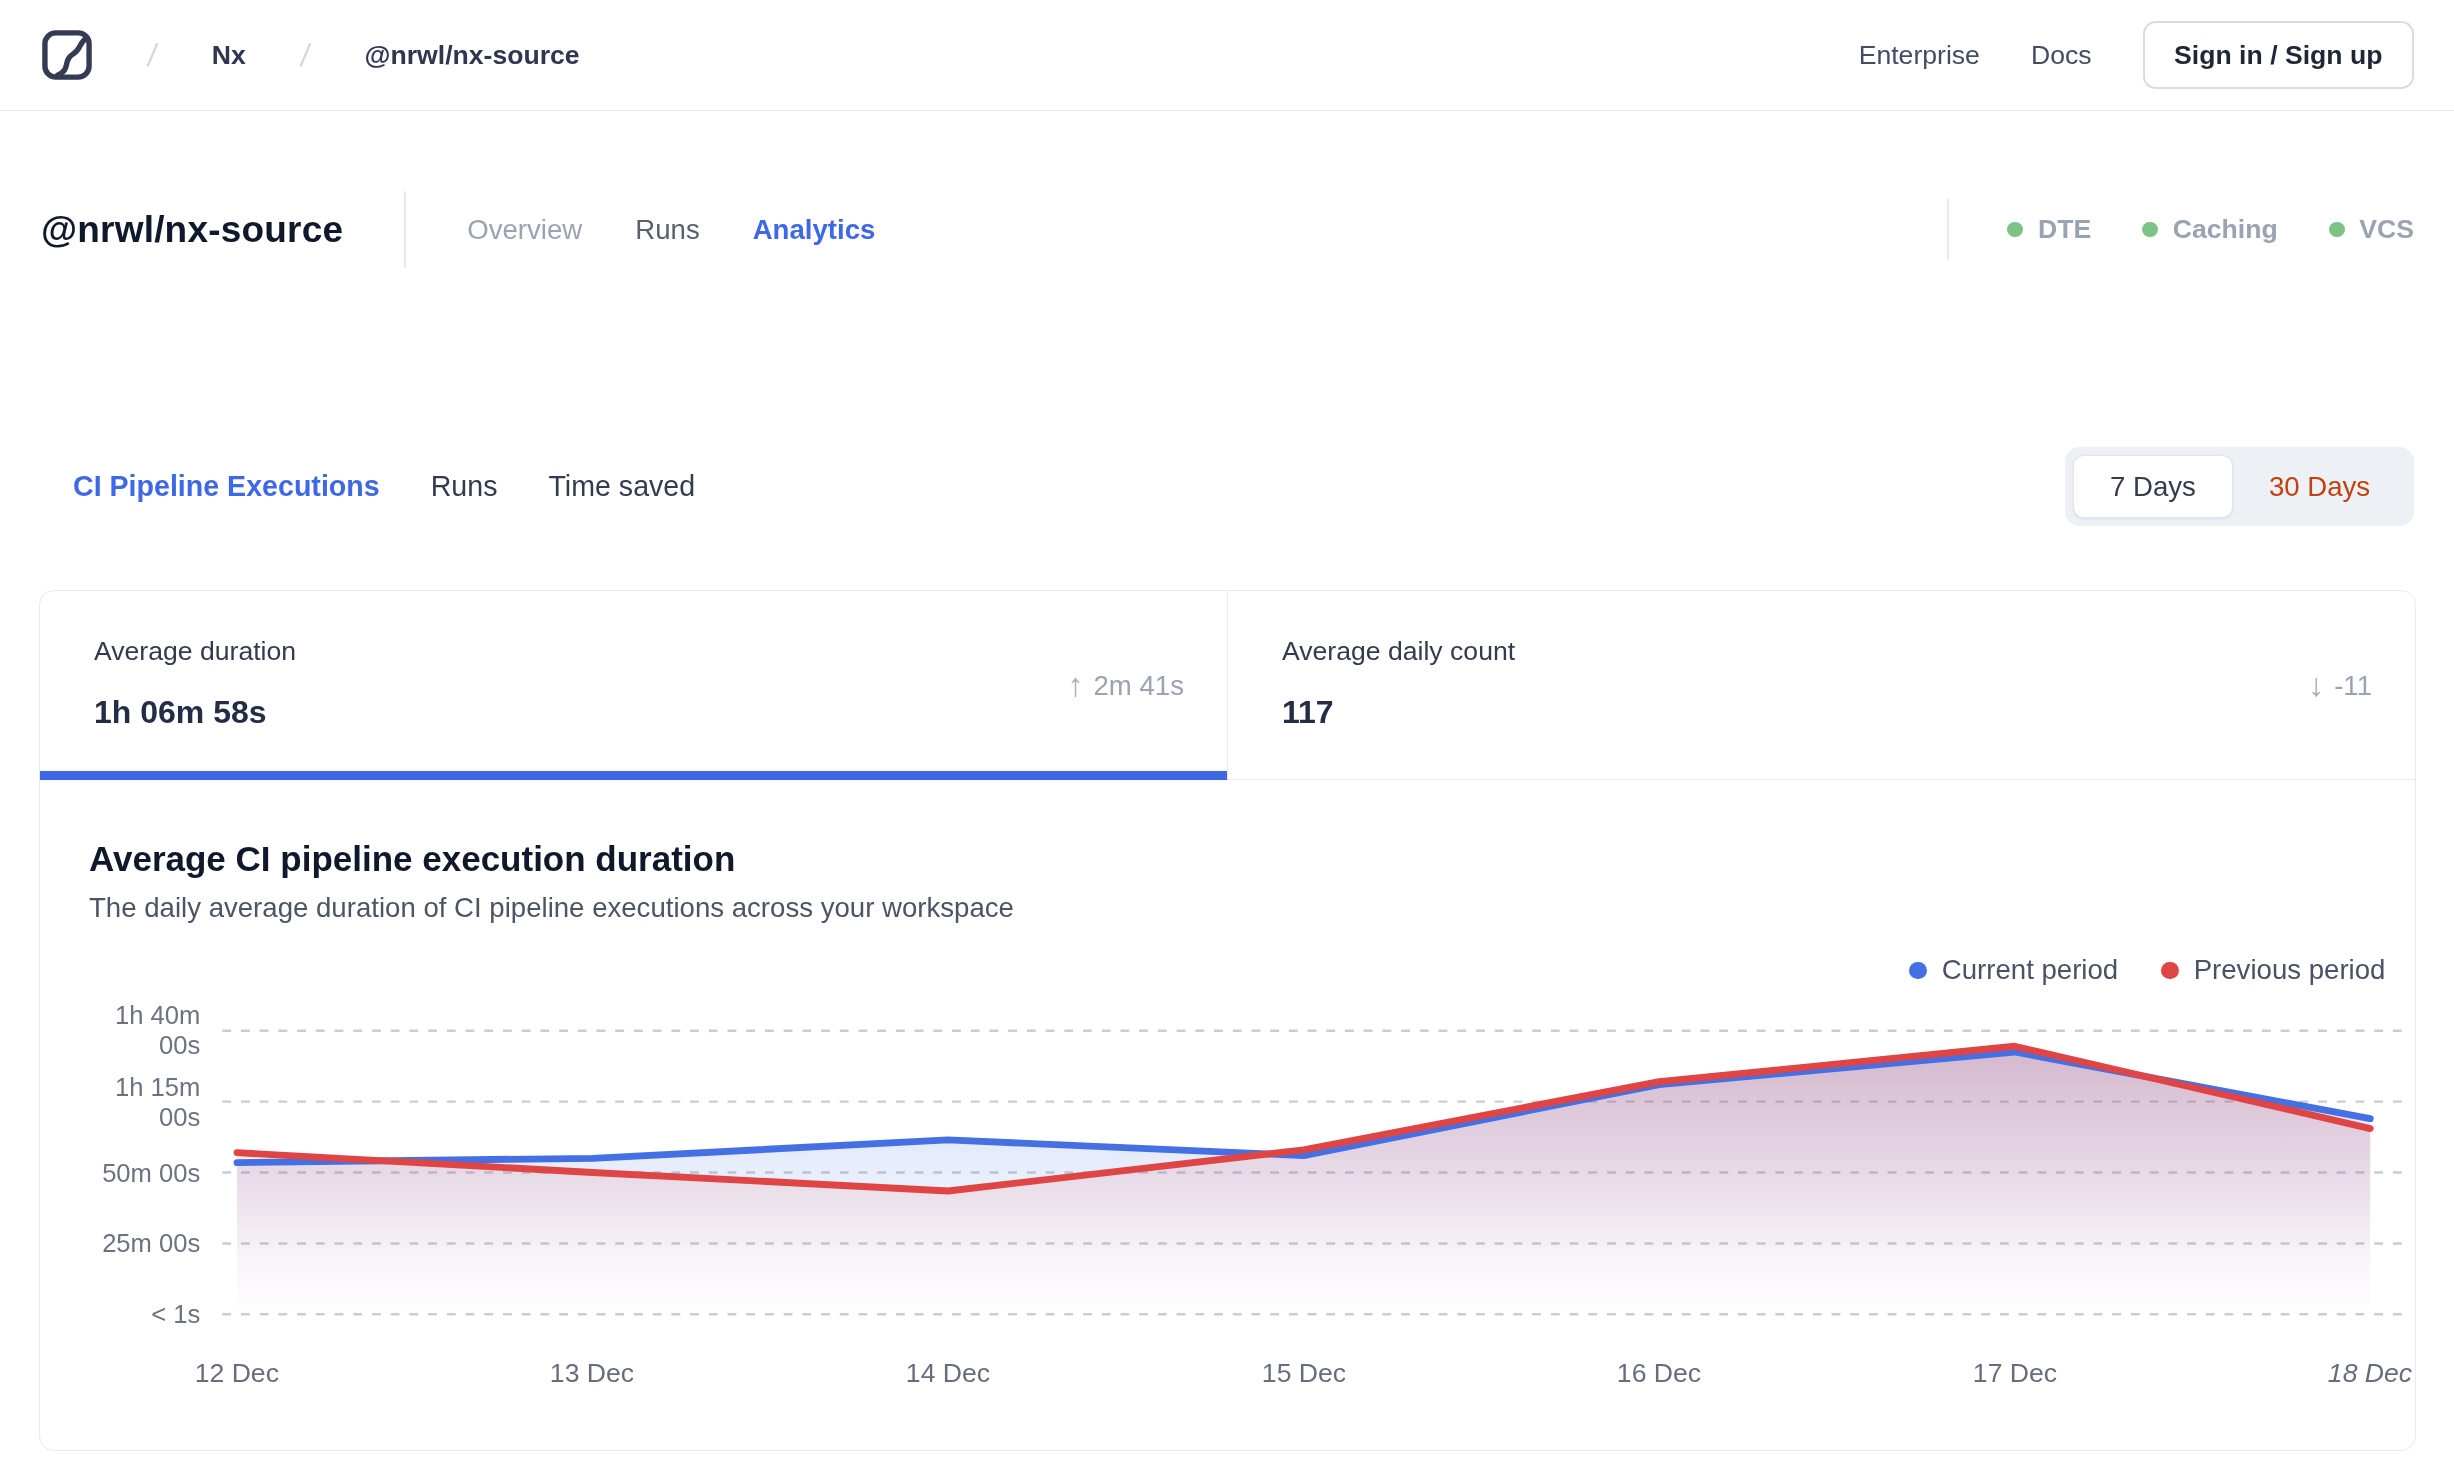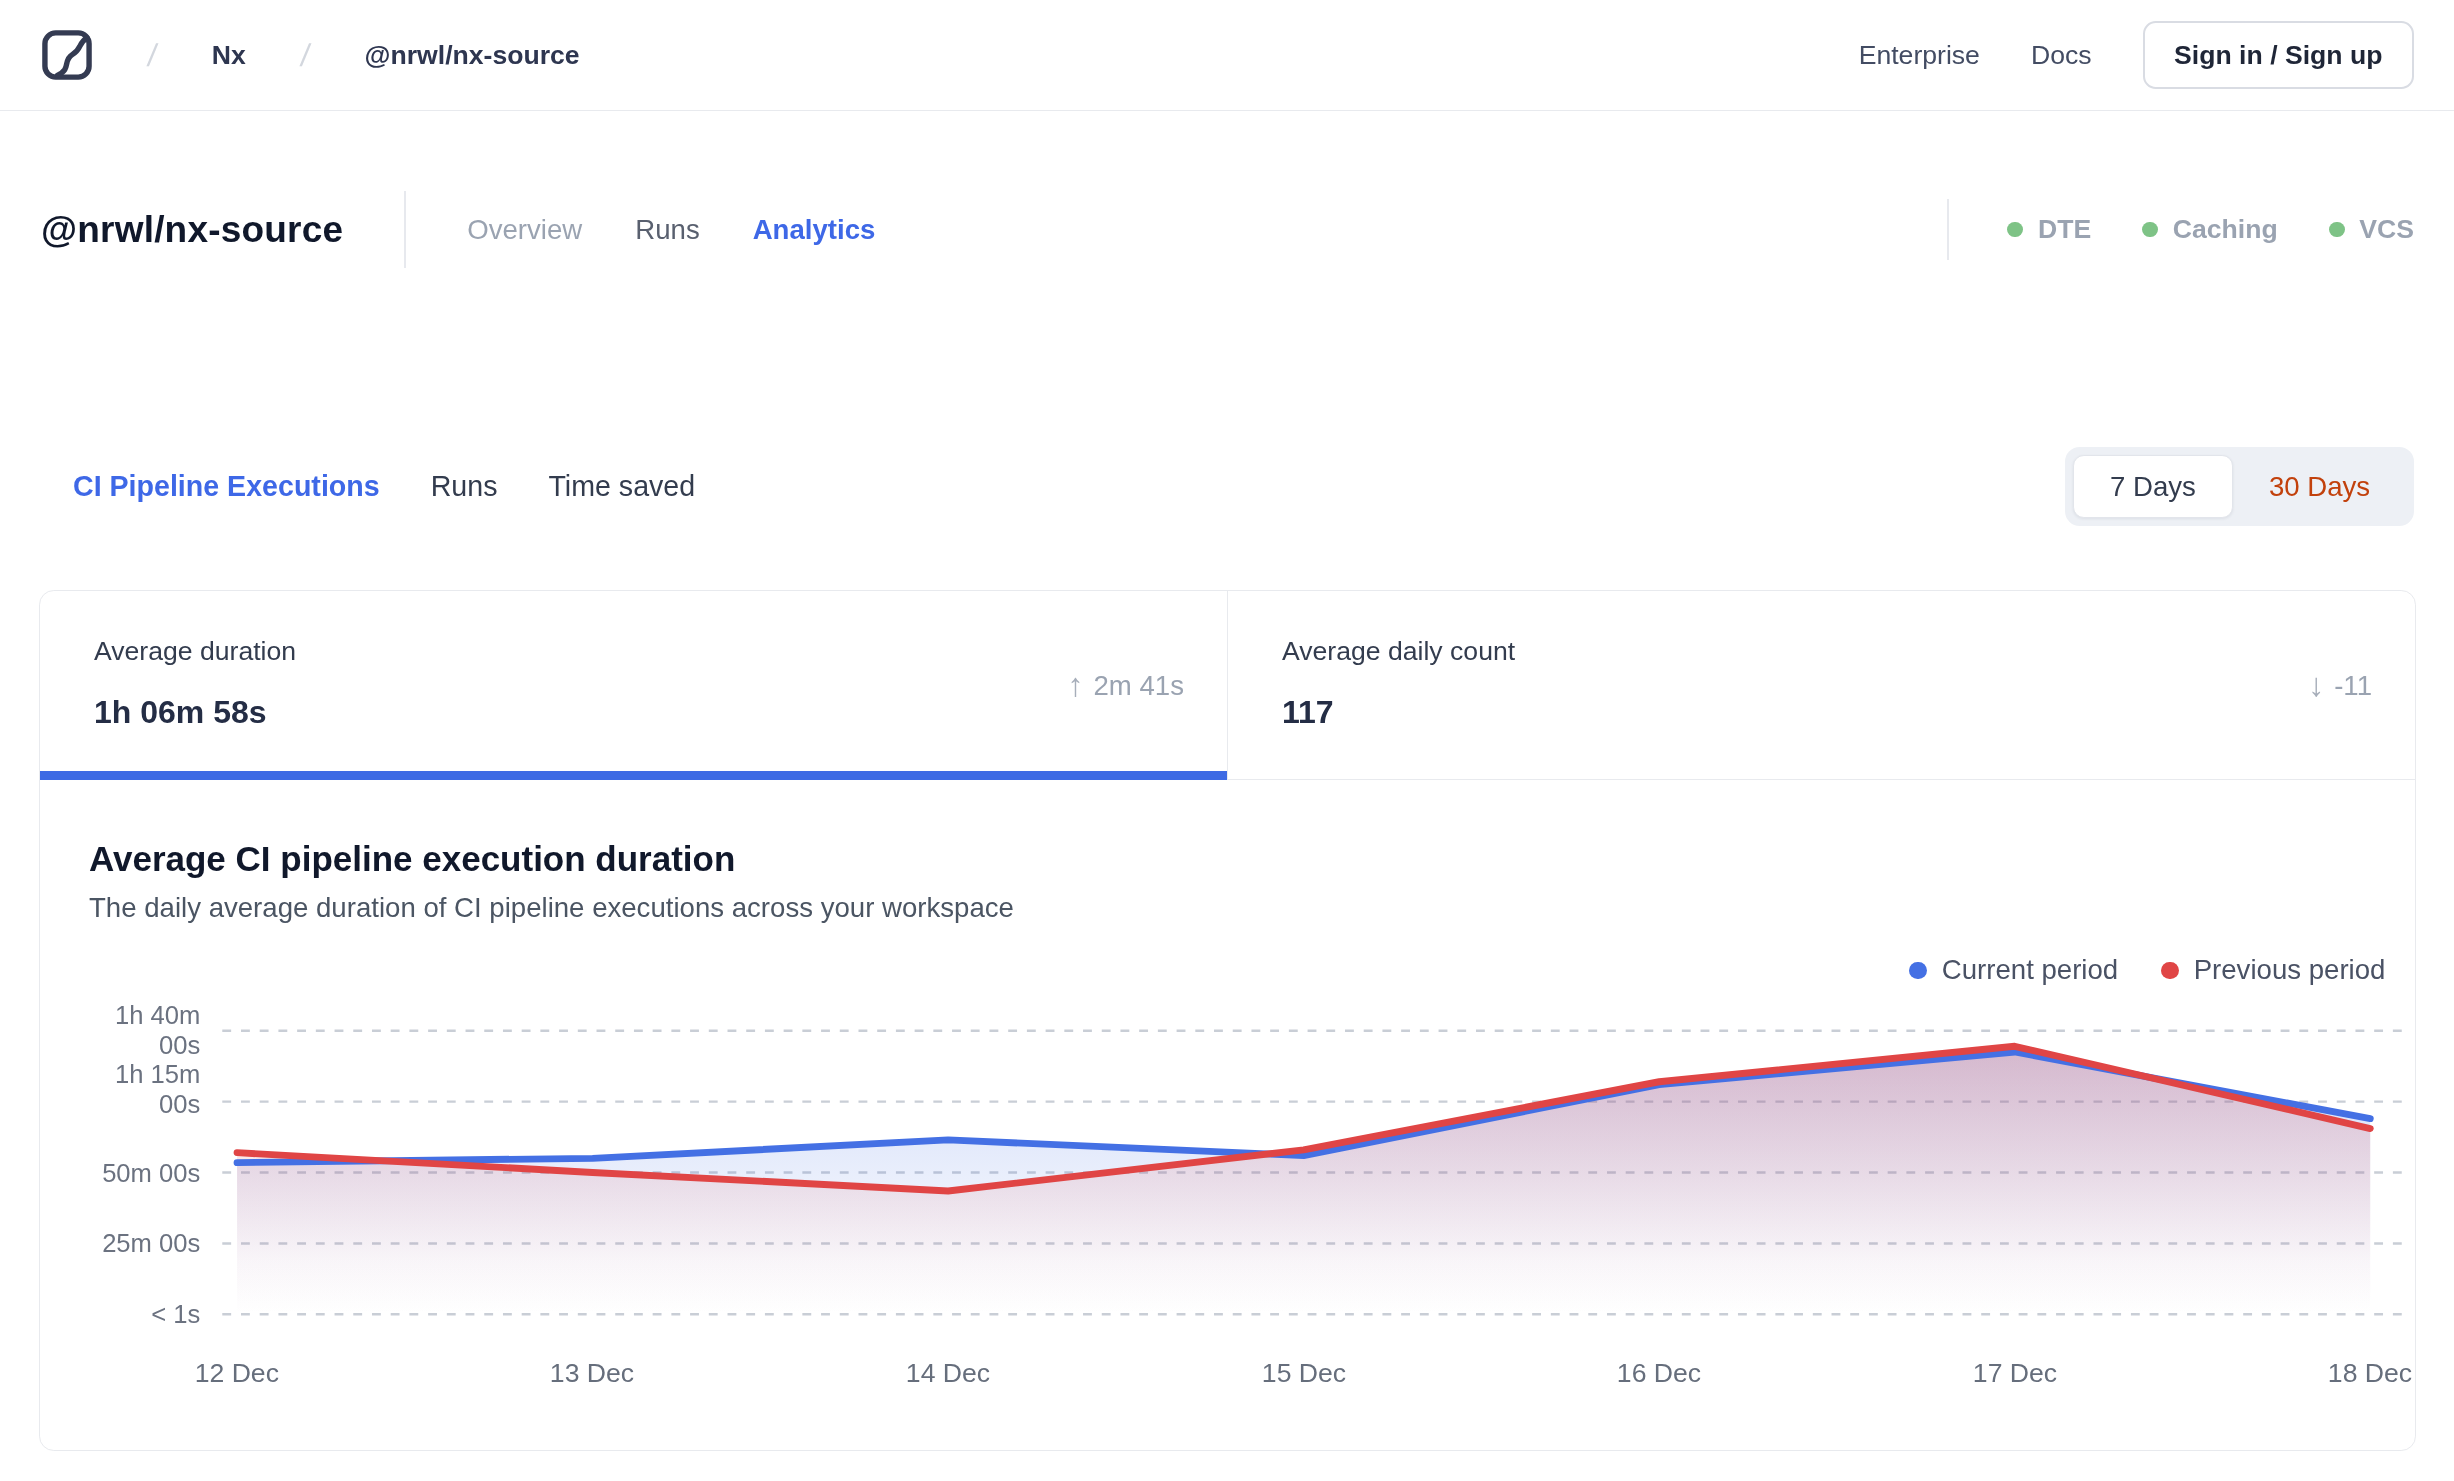--- a/index.html
+++ b/index.html
@@ -191,36 +191,36 @@
           <line x1="0" x2="2215" y1="308" y2="308" stroke="#c9ced6" stroke-width="2.5" stroke-dasharray="9 10"></line>
           <path d="M 15,153.92000000000002 L 376,149.6 L 737,130.88 L 1098,146.72 L 1459,74.72 L 1820,41.60000000000002 L 2181,109.28 L 2181,308 L 15,308 Z" fill="url(#grad0)"></path>
           <path d="M 15,143.84 L 376,164 L 737,182.72 L 1098,140.96 L 1459,71.84 L 1820,35.84000000000003 L 2181,119.36000000000001 L 2181,308 L 15,308 Z" fill="url(#grad1)"></path>
           <polyline points="15,153.92000000000002 376,149.6 737,130.88 1098,146.72 1459,74.72 1820,41.60000000000002 2181,109.28" fill="none" stroke="#4470e4" stroke-width="7" stroke-linejoin="round" stroke-linecap="round"></polyline>
           <polyline points="15,143.84 376,164 737,182.72 1098,140.96 1459,71.84 1820,35.84000000000003 2181,119.36000000000001" fill="none" stroke="#e04545" stroke-width="7" stroke-linejoin="round" stroke-linecap="round"></polyline>
         </svg>
         <div class="ylabel" style="top: 19.7px;">
           <span>1h 40m</span>
           <span>00s</span>
         </div>
-        <div class="ylabel" style="top: 78px;">
+        <div class="ylabel" style="top: 91px;">
           <span>1h 15m</span>
           <span>00s</span>
         </div>
         <div class="ylabel" style="top: 162px;">
           <span>50m 00s</span>
         </div>
         <div class="ylabel" style="top: 232px;">
           <span>25m 00s</span>
         </div>
         <div class="ylabel" style="top: 303px;">
           <span>&lt; 1s</span>
         </div>
         <div class="xlabel" style="left: 14.8px;">12 Dec</div>
         <div class="xlabel" style="left: 370px;">13 Dec</div>
         <div class="xlabel" style="left: 726px;">14 Dec</div>
         <div class="xlabel" style="left: 1082px;">15 Dec</div>
         <div class="xlabel" style="left: 1437px;">16 Dec</div>
         <div class="xlabel" style="left: 1793px;">17 Dec</div>
-        <div class="xlabel" style="left: 2148px;">18 Dec</div>
+        <div class="xlabel" style="left: 2148px; font-style: italic;">18 Dec</div>
       </div>
   </div>
 </div>
 
 
 </body></html>

